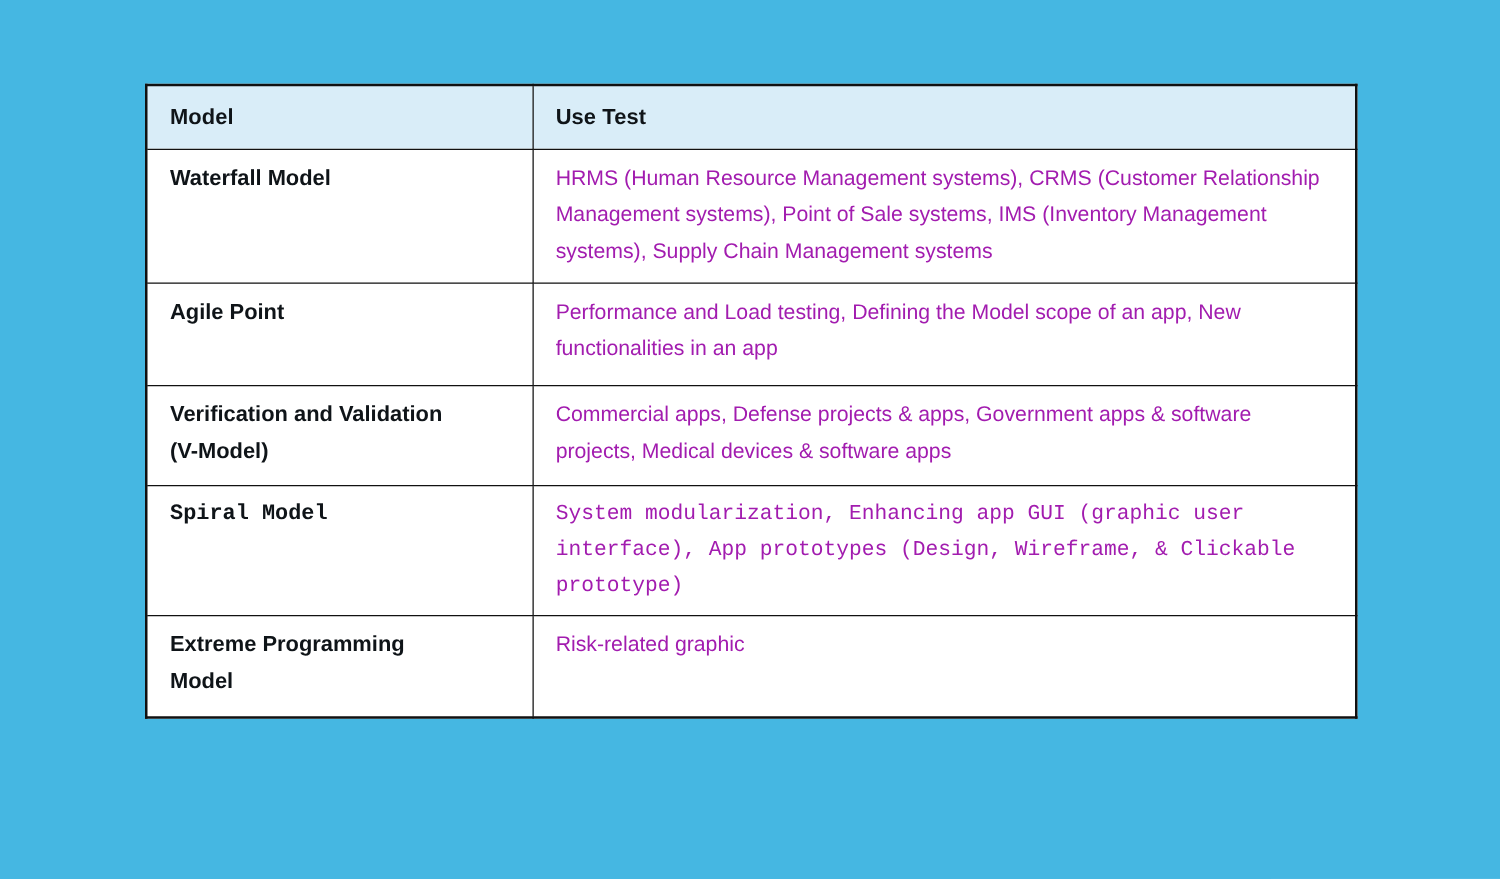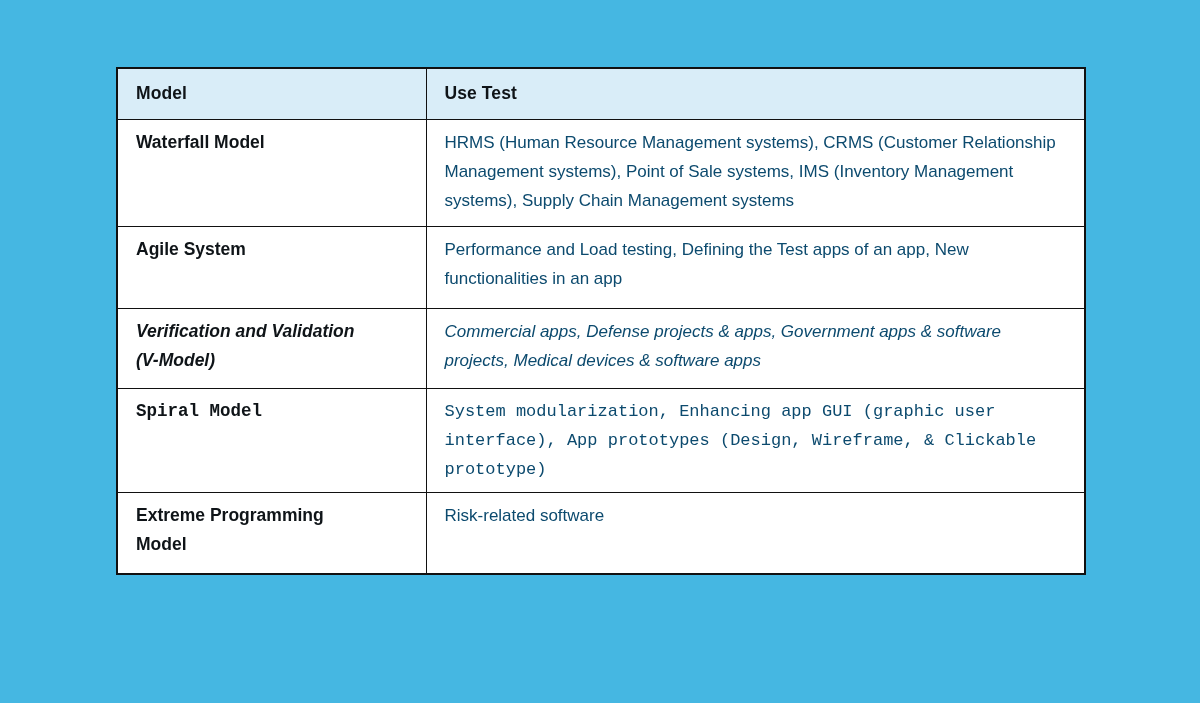--- a/index.html
+++ b/index.html
@@ -54,26 +54,26 @@
     font-size: 17.5px;
     font-weight: 700;
     color: #0f1418;
     white-space: pre-line;
     padding-right: 16px;
     margin-top: 48px;
   }
   td.usecase-cell {
     font-size: 17px;
     font-weight: 400;
-    color: #0c4a6e;
+    color: #a21caf;
   }
   tr.row-1 { height: 107px; }
   tr.row-2 { height: 82px; }
   tr.row-3 { height: 81px; }
-  tr.row-4 { height: 80px; font-style: italic; }
+  tr.row-4 { height: 80px; }
   tr.row-5 { height: 83px; font-family: Liberation Mono, monospace; }
   tr.row-6 { height: 82px; }
 </style>
 </head>
 <body>
 
 <div class="canvas">
   <table class="models-table">
     <colgroup>
       <col class="c-model">
@@ -84,32 +84,32 @@
         <th>Model</th>
         <th>Use Test</th>
       </tr>
     </thead>
     <tbody>
       <tr class="row-1">
         <td class="model-cell">Waterfall Model</td>
         <td class="usecase-cell">HRMS (Human Resource Management systems), CRMS (Customer Relationship Management systems), Point of Sale systems, IMS (Inventory Management systems), Supply Chain Management systems</td>
       </tr>
       <tr class="row-2">
-        <td class="model-cell">Agile System</td>
-        <td class="usecase-cell">Performance and Load testing, Defining the Test apps of an app, New functionalities in an app</td>
+        <td class="model-cell">Agile Point</td>
+        <td class="usecase-cell">Performance and Load testing, Defining the Model scope of an app, New functionalities in an app</td>
       </tr>
       <tr class="row-4">
         <td class="model-cell">Verification and Validation
 (V-Model)</td>
         <td class="usecase-cell">Commercial apps, Defense projects &amp; apps, Government apps &amp; software projects, Medical devices &amp; software apps</td>
       </tr>
       <tr class="row-5">
         <td class="model-cell">Spiral Model</td>
         <td class="usecase-cell">System modularization, Enhancing app GUI (graphic user interface), App prototypes (Design, Wireframe, &amp; Clickable prototype)</td>
       </tr>
       <tr class="row-6">
         <td class="model-cell">Extreme Programming
 Model</td>
-        <td class="usecase-cell">Risk-related software</td>
+        <td class="usecase-cell">Risk-related graphic</td>
       </tr>
     </tbody>
   </table>
 </div>
 
 </body></html>

